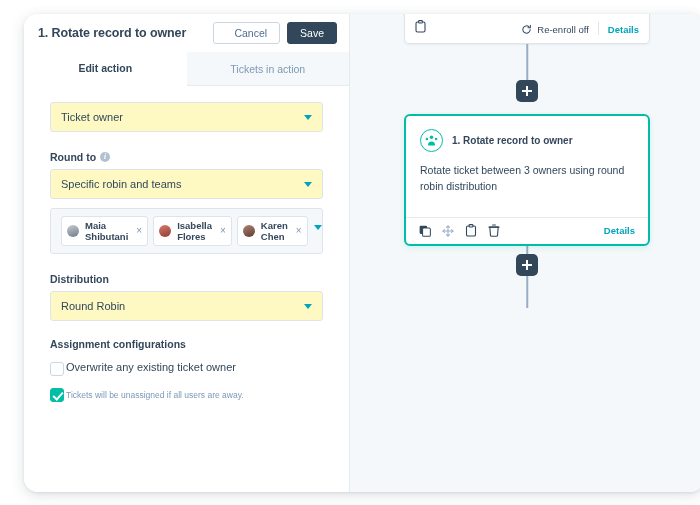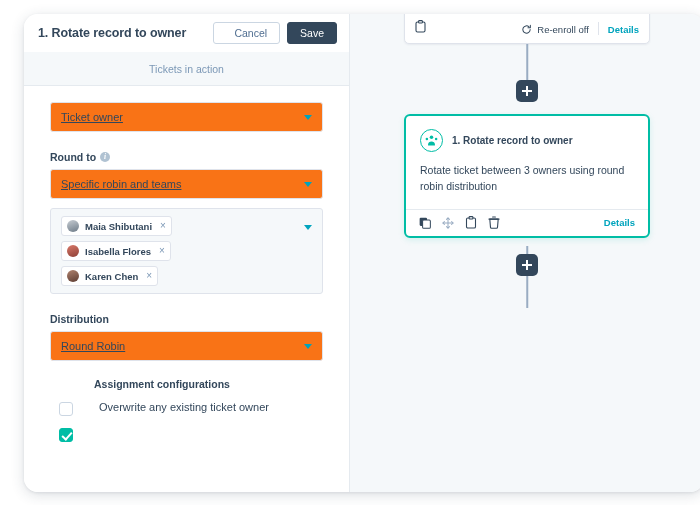--- a/index.html
+++ b/index.html
@@ -127,50 +127,49 @@
     line-height: 10px;
     text-align: center;
     font-style: italic;
     font-family: "Liberation Serif", serif;
   }
 
   .select-box {
     height: 30px;
     border: 1px solid #dfe3eb;
     border-radius: 3px;
-    background: #f97316;
+    background: #fef9c3;
     display: flex;
     align-items: center;
     padding: 0 10px;
     font-size: 11px;
     color: #33475b;
     cursor: pointer;
     position: relative;
-    text-decoration: underline;
   }
   .select-box .val { flex: 1; }
   .chevron {
     width: 0; height: 0;
     border-left: 4.5px solid transparent;
     border-right: 4.5px solid transparent;
     border-top: 5px solid #00a4bd;
   }
 
   .gap-lg { height: 19px; }
   .gap-sm { height: 9px; }
 
   .chips-box {
     border: 1px solid #dfe3eb;
     border-radius: 3px;
     background: #f5f8fa;
     padding: 7px 10px 7px 10px;
     display: flex;
     align-items: flex-start;
   }
-  .chips-list { flex: 1; display: flex; flex-direction: column; gap: 5px; }
+  .chips-list { flex: 1; display: flex; flex-direction: row; gap: 5px; }
   .chip {
     display: inline-flex;
     align-items: center;
     background: #ffffff;
     border: 1px solid #dfe3eb;
     border-radius: 3px;
     padding: 3px 5px 3px 5px;
     font-size: 9.5px;
     color: #33475b;
     font-weight: bold;
@@ -194,23 +193,22 @@
     font-weight: normal;
     cursor: pointer;
     margin-left: 2px;
     line-height: 1;
   }
   .chips-chevron { margin-top: 9px; margin-left: 6px; }
 
   .checkbox-row {
     display: flex;
     align-items: flex-start;
-    gap: 26px;
+    gap: 2px;
     margin-top: 11px;
-    margin-left: 9px;
   }
   .cb {
     width: 14px; height: 14px;
     border: 1px solid #cbd6e2;
     border-radius: 3px;
     background: #ffffff;
     flex-shrink: 0;
     margin-top: 1px;
     cursor: pointer;
     position: relative;
@@ -237,21 +235,20 @@
     font-size: 8.5px;
     color: #7c98b6;
     margin-top: 3px;
     line-height: 1.3;
   }
   .sub-label {
     font-size: 10.5px;
     font-weight: bold;
     color: #33475b;
     margin-top: 17px;
-    margin-left: 44px;
   }
 
   
   .canvas {
     flex: 1;
     background: #f5f8fa;
     position: relative;
     overflow: hidden;
   }
 
@@ -353,21 +350,21 @@
     align-items: center;
     justify-content: center;
     flex-shrink: 0;
   }
   .na-title {
     font-size: 10px;
     font-weight: bold;
     color: #33475b;
   }
   .na-body {
-    padding: 11px 14px 14px 14px;
+    padding: 11px 14px 22px 14px;
     font-size: 10.5px;
     color: #33475b;
     line-height: 1.5;
   }
   .na-footer {
     border-top: 1px solid #e5eaef;
     height: 27px;
     display: flex;
     align-items: center;
     padding: 0 13px;
@@ -396,20 +393,21 @@
 
   <div class="left-panel">
 
     <div class="panel-header">
       <div class="panel-title">1. Rotate record to owner</div>
       <button class="btn btn-cancel">Cancel</button>
       <button class="btn btn-save">Save</button>
     </div>
 
     <div class="tabs">
+      <div class="tab active">Edit action</div>
       <div class="tab">Tickets in action</div>
     </div>
 
     <div class="form-area">
 
       <div class="select-box">
         <span class="val">Ticket owner</span>
         <span class="chevron"></span>
       </div>
 
@@ -462,20 +460,21 @@
       <div class="checkbox-row">
         <span class="cb"></span>
         <div>
           <div class="cb-label">Overwrite any existing ticket owner</div>
         </div>
       </div>
 
       <div class="checkbox-row">
         <span class="cb checked"></span>
         <div>
+          <div class="cb-help">Tickets will be unassigned if all users are away.</div>
         </div>
       </div>
 
     </div>
   </div>
 
   <div class="canvas">
 
     <div class="node node-top">
       <span class="left-ico">

